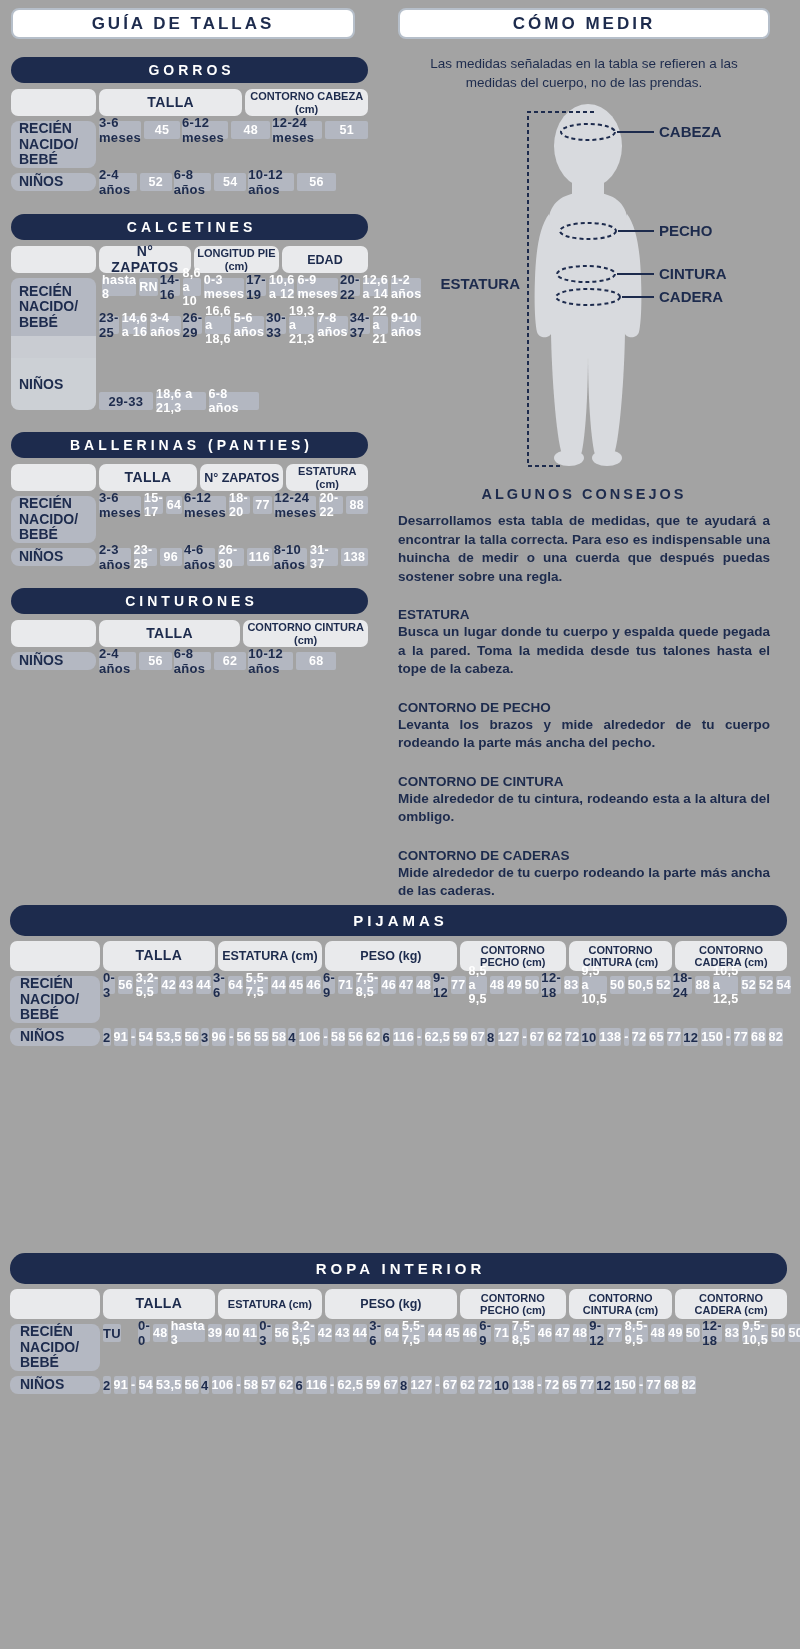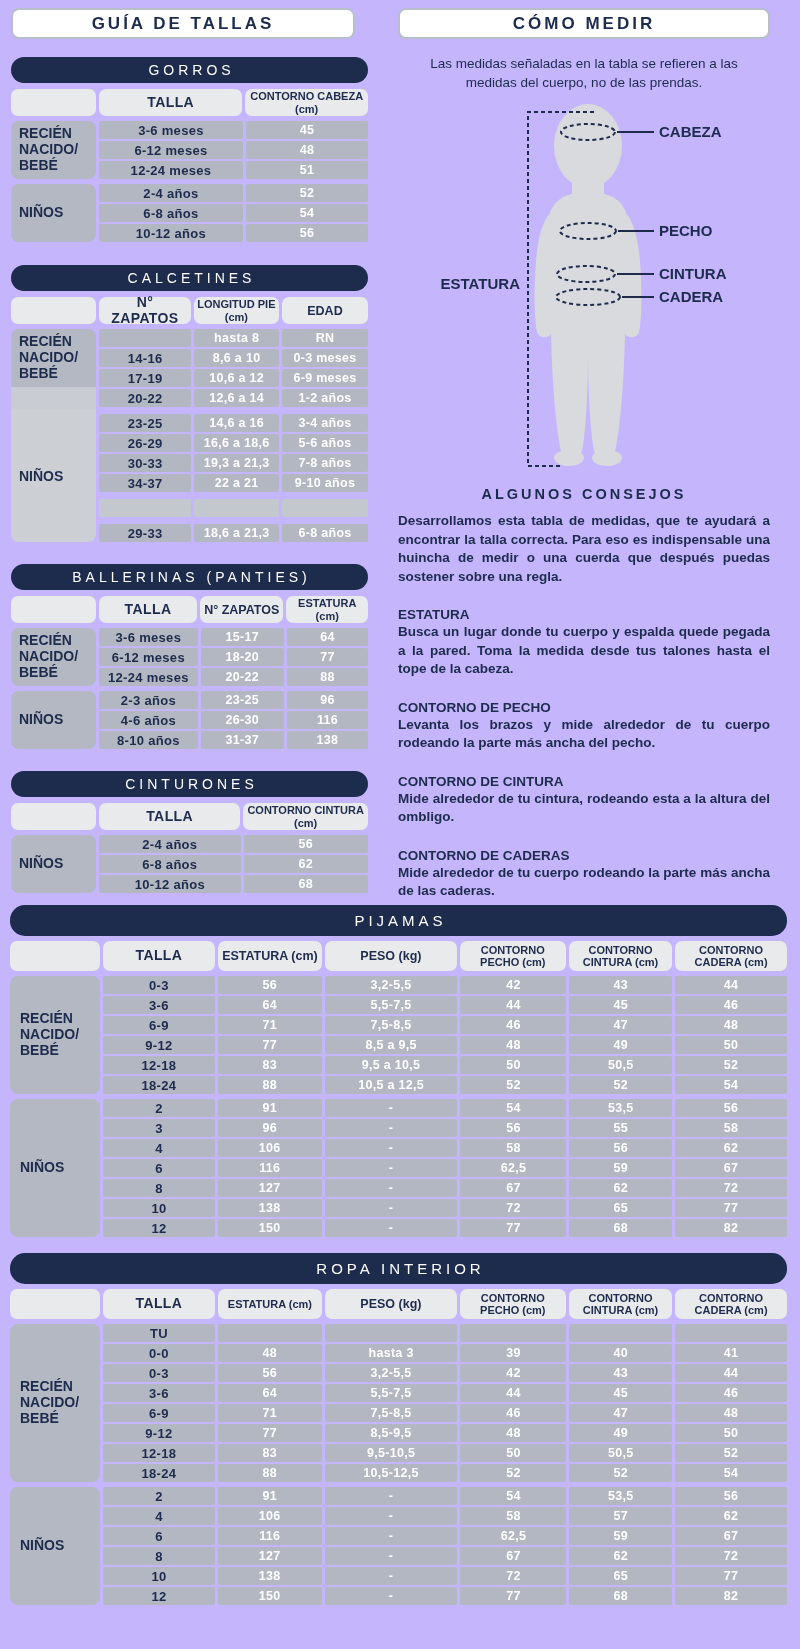--- a/index.html
+++ b/index.html
@@ -1,34 +1,34 @@
 <!DOCTYPE html>
 <html><head>
 <meta charset="utf-8">
 <style>
   *{margin:0;padding:0;box-sizing:border-box}
   html,body{background:#fff}
   body{font-family:"Liberation Sans","DejaVu Sans",sans-serif;color:#1d2b4d}
-  .page{position:relative;width:800px;height:1649px;background:#c4b5fd;overflow:hidden}
+  .page{position:relative;width:800px;height:1649px;background:#a3a3a3;overflow:hidden}
 
   
   .col-left{position:absolute;left:11px;top:8px;width:357px}
   .col-right{position:absolute;left:398px;top:8px;width:372px}
   .bottom{position:absolute;left:10px;width:777px}
   #pijamas-sec{top:905px}
   #ropa-sec{top:1253px}
 
   
   .titlebox{height:31px;border:2px solid #b6bfca;border-radius:8px;display:flex;align-items:center;justify-content:center;
     font-weight:bold;font-size:17px;letter-spacing:3px;color:#1d2b4d;background:#fff}
   .col-left .titlebox{width:344px}
 
   
   .bar{height:26px;border-radius:13px;background:#1d2b4d;color:#fff;display:flex;align-items:center;justify-content:center;
-    font-weight:normal;font-size:14px;letter-spacing:4px;text-indent:4px}
+    font-weight:bold;font-size:14px;letter-spacing:4px;text-indent:4px}
   .bottom .bar{height:31px;border-radius:15px;font-size:15px}
   .mt18{margin-top:18px}.mt22{margin-top:22px}.mt23{margin-top:23px}
 
   
   .heads{display:flex;gap:3px;margin-top:6px}
   .bottom .heads{margin-top:5px}
   .corner{width:85px;flex:none;border-radius:7px;background:#e9eaec}
   .bottom .corner{width:90px}
   .hcell{background:#e9eaec;border-radius:7px;display:flex;align-items:center;justify-content:center;text-align:center;
     font-weight:bold;color:#1d2b4d;height:27px;line-height:1.12;padding:1px 3px}
@@ -37,21 +37,21 @@
   .h-md{font-size:12.5px}
   .h-sm{font-size:11px}
 
   
   .tbody{margin-top:5px}
   .groups{display:flex;flex-direction:column;gap:5px}
   .group{display:flex;gap:3px}
   .glabel{width:85px;flex:none;background:#b4b8c2;border-radius:8px;display:flex;align-items:center;padding-left:8px;
     font-weight:bold;font-size:14px;line-height:1.12;color:#1d2b4d}
   .bottom .glabel{width:90px;padding-left:10px}
-  .rows{flex:1;display:flex;flex-direction:column;gap:2px}
+  .rows{flex:1;display:flex;gap:2px}
   .row{display:flex;gap:3px;height:18px}
   .cell{background:#b3b7c1;border-radius:2px;display:flex;align-items:center;justify-content:center;
     font-weight:bold;font-size:12.5px;color:#fff;letter-spacing:.3px}
   .cell.c0{color:#1d2b4d;font-size:13px}
 
   
   .t-gorros .c0{flex:139 1 0}.t-gorros .c1{flex:118 1 0}
   .t-calc .c0{flex:89 1 0}.t-calc .c1{flex:82 1 0}.t-calc .c2{flex:83 1 0}
   .t-ball .c0{flex:95 1 0}.t-ball .c1{flex:80 1 0}.t-ball .c2{flex:78 1 0}
   .t-cint .c0{flex:139 1 0}.t-cint .c1{flex:122 1 0}
@@ -59,21 +59,21 @@
   .bottom .c3{flex:106 1 0}.bottom .c4{flex:103 1 0}.bottom .c5{flex:112 1 0}
 
   
   .calc-flex{display:flex;gap:3px;margin-top:5px}
   .calc-side{width:85px;flex:none;display:flex;flex-direction:column}
   .calc-a{height:58px;background:#b4b8c2;border-radius:8px 8px 0 0;display:flex;align-items:center;padding-left:8px;
     font-weight:bold;font-size:14px;line-height:1.12}
   .calc-band{height:22px;background:#c9ccd2}
   .calc-c{flex:1;background:#ccd0d5;border-radius:0 0 8px 8px;display:flex;align-items:center;padding-left:8px;
     font-weight:bold;font-size:14px}
-  .calc-groups{flex:1;gap:7px}
+  .calc-groups{flex:1;gap:20px}
   .calc-groups > div:nth-of-type(3) .cell{background:#c3c8cf}
 
   
   .intro{margin-top:15px;text-align:center;font-size:13.5px;line-height:1.42;font-weight:normal;padding:0 6px}
   .diagram{display:block;margin-top:6px}
   .consejos-title{margin-top:8px;text-align:center;font-weight:bold;letter-spacing:3px;font-size:14.5px}
   .consejos{margin-top:10px;font-size:13.5px;line-height:1.37;text-align:justify;font-weight:bold}
   .tip{margin-top:21px}
   .tip-h{font-weight:bold;font-size:13.5px}
   .tip-p{font-size:13.5px;line-height:1.37;text-align:justify;font-weight:bold;margin-top:1px}

